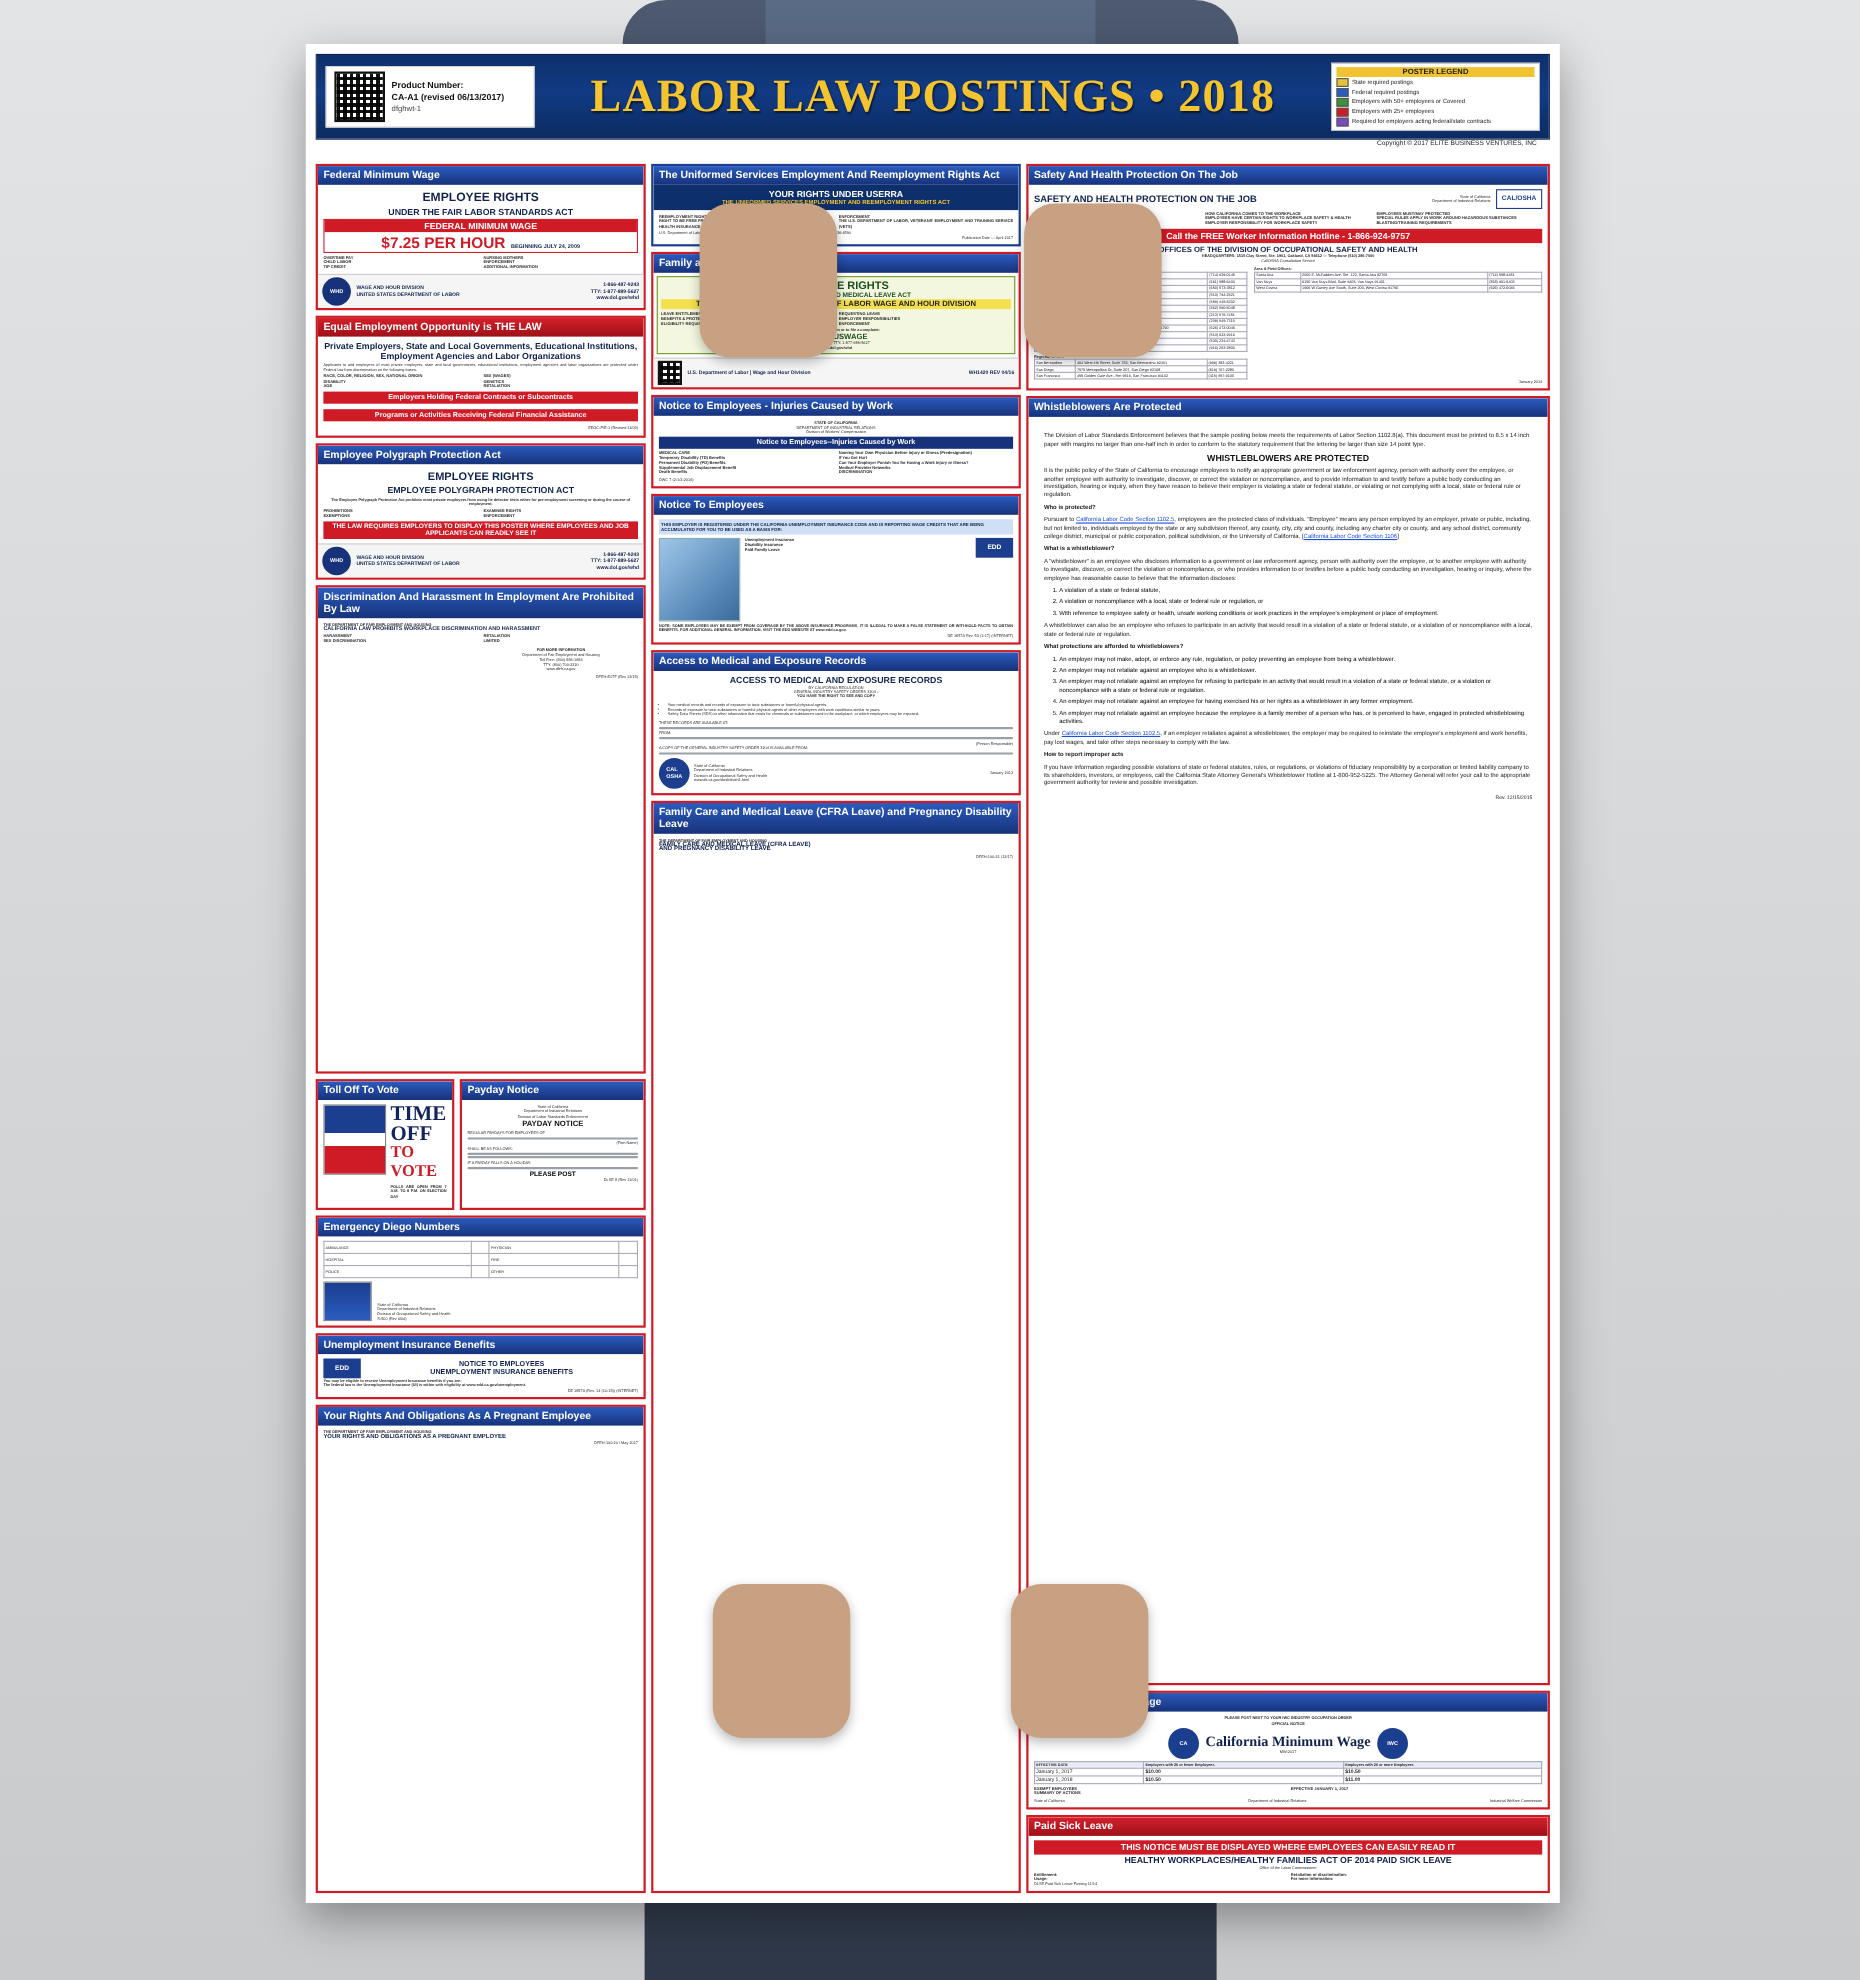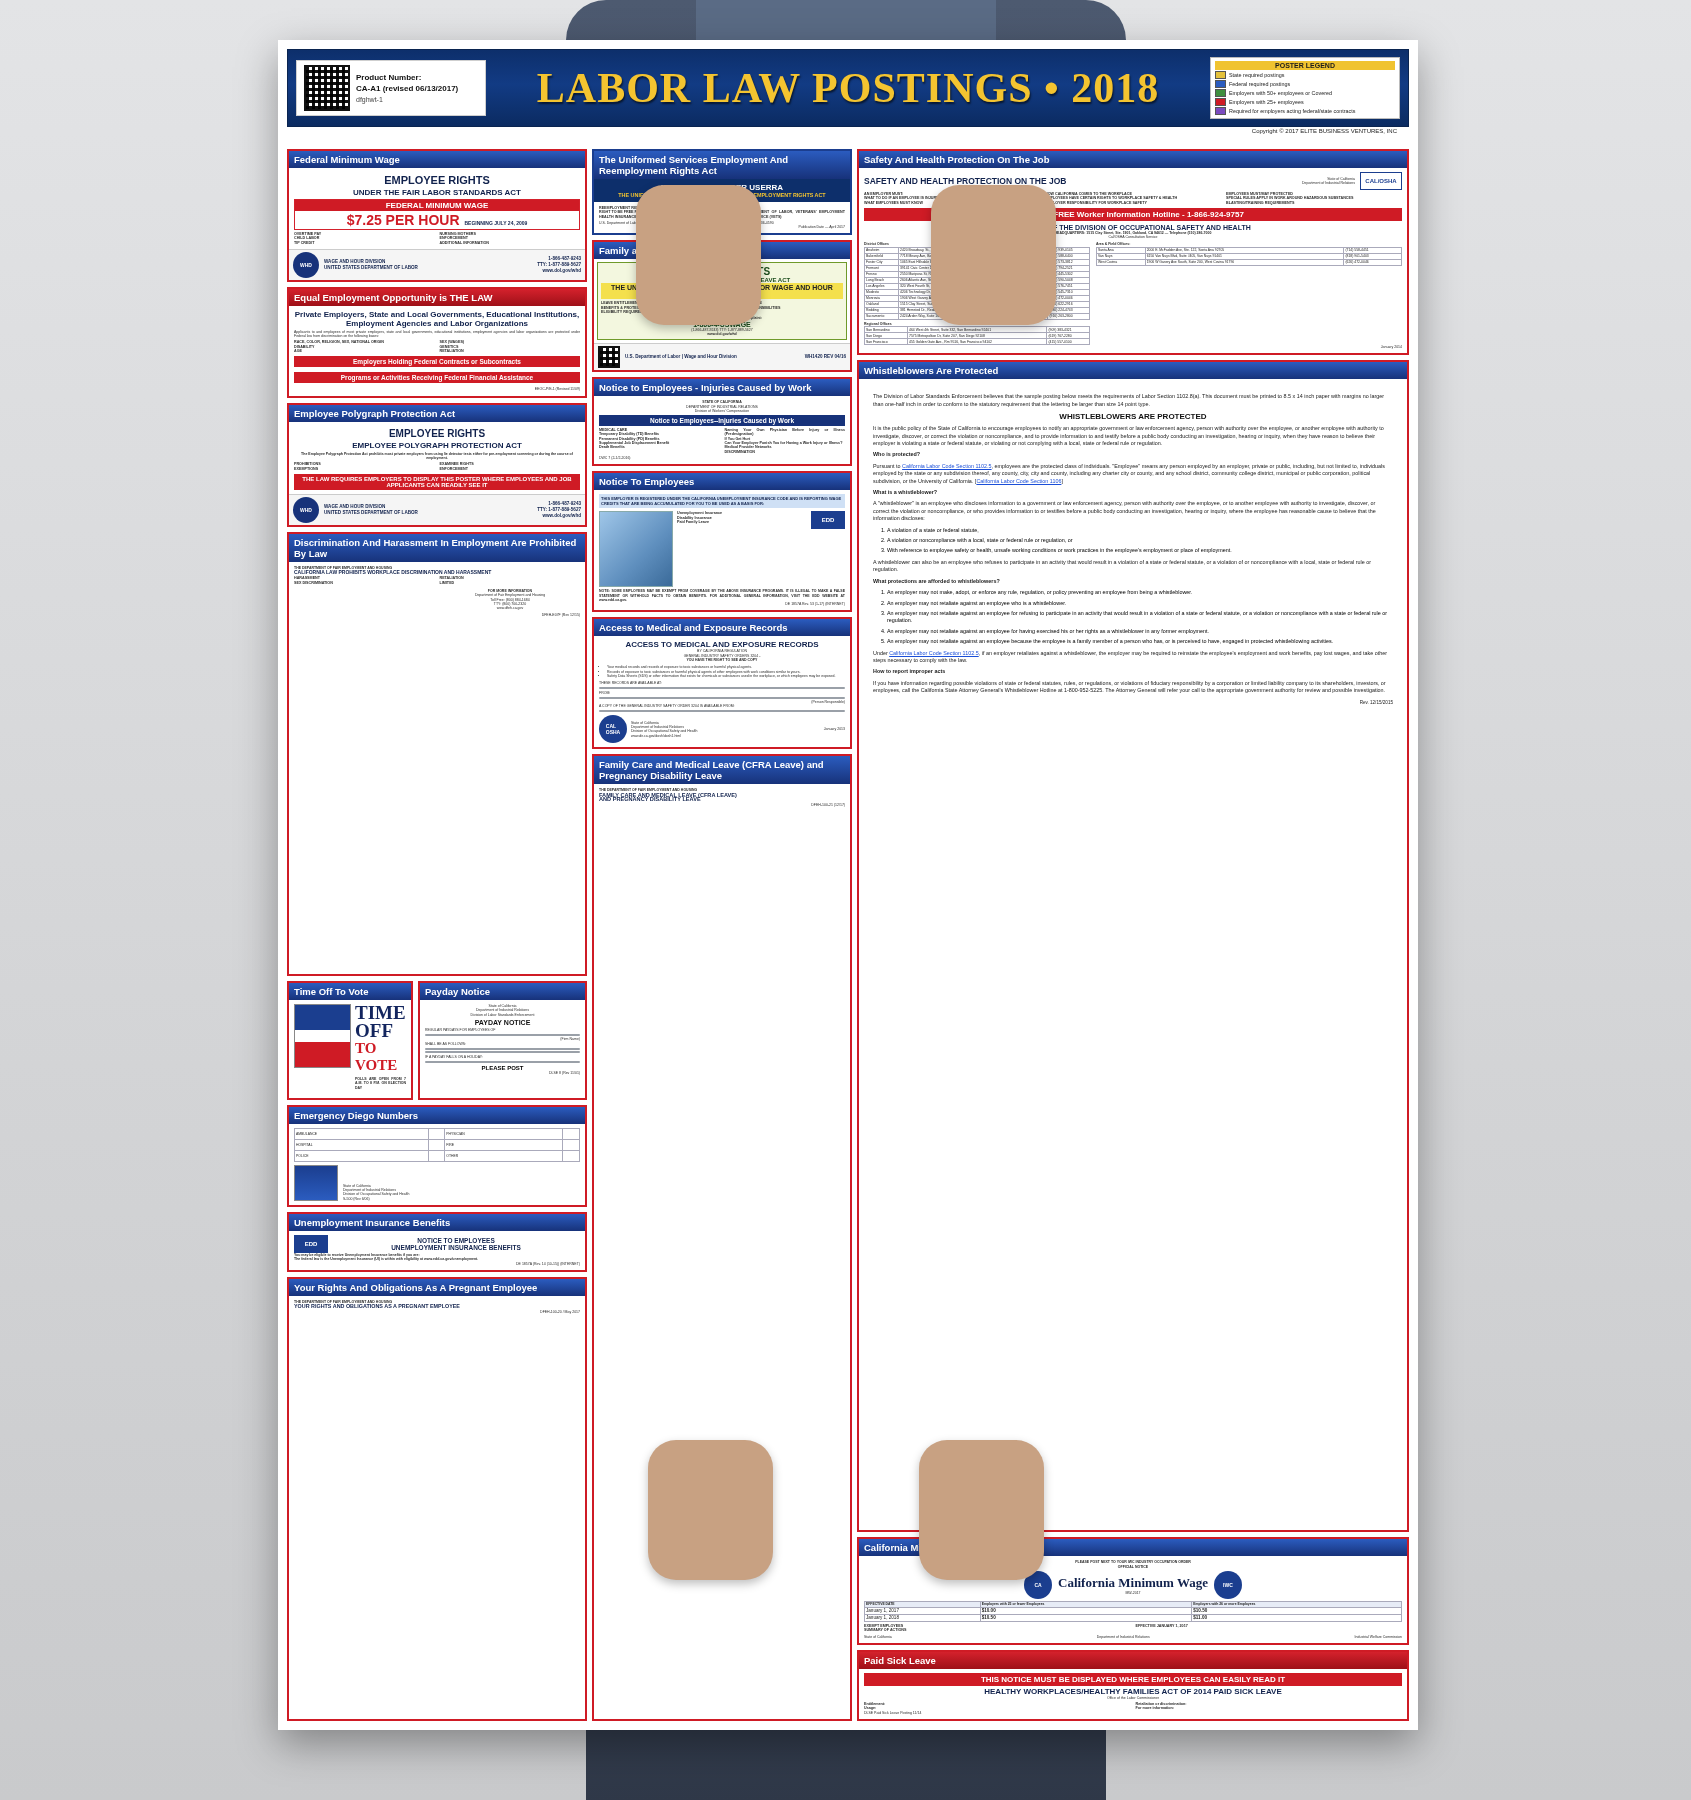--- a/index.html
+++ b/index.html
@@ -72,21 +72,21 @@
   .legend{width:190px;background:#fff;border:1px solid #bbb;padding:3px 4px;box-sizing:border-box;}
   .legend .lt{background:#f0c330;color:#1b1b1b;font-size:7px;font-weight:bold;text-align:center;padding:1px 0;}
   .legend .lrow{display:flex;align-items:center;gap:3px;font-size:5.4px;color:#222;line-height:7px;margin-top:1px;}
   .sw{width:9px;height:6px;display:inline-block;border:1px solid #555;flex:0 0 auto;}
   .copyright{position:absolute;right:12px;top:80px;font-size:6px;color:#222;}
 
   
   .body-grid{flex:1;display:flex;gap:5px;padding-top:13px;}
   .col{display:flex;flex-direction:column;gap:5px;}
   .col.c1{width:300px;}
-  .col.c2{width:260px;}
+  .col.c2{width:336px;}
   .col.c3{flex:1;}
 
   .panel{border:2px solid #cf1b25;background:#fff;position:relative;overflow:hidden;}
   .panel.blue{border-color:#1b3e8f;}
   .panel h3.bar{
     margin:0;font-size:9.5px;font-weight:bold;color:#fff;padding:3px 5px;
     background:linear-gradient(180deg,#2b5cbf,#17327a);
   }
   .panel h3.bar.red{background:linear-gradient(180deg,#d4212c,#9e1018);}
   .panel .pad{padding:4px 5px;}
@@ -336,21 +336,21 @@
              <div class="tx centered">TTY: (800) 700-2320</div>
              <div class="tx centered">www.dfeh.ca.gov</div>
            </div>
          </div>
          <div class="tx" style="text-align:right;margin-top:2px">DFEH-E07F (Rev 12/15)</div>
        </div>
      </div>
 
      <div style="display:flex;gap:5px;">
        <div class="panel" style="width:122px">
-         <h3 class="bar">Time Off To Vote</h3>
+         <h3 class="bar">Toll Off To Vote</h3>
          <div class="pad" style="display:flex;gap:4px;">
            <div class="flagbox"></div>
            <div style="flex:1">
              <div class="vote-title">TIME OFF</div>
              <div class="vote-sub">TO VOTE</div>
              <div class="tx" style="font-weight:bold;margin-top:3px">POLLS ARE OPEN FROM 7 A.M. TO 8 P.M. ON ELECTION DAY</div>
              <div class="lines"><span class="ln"></span><span class="ln m"></span><span class="ln s"></span><span class="ln"></span><span class="ln m"></span><span class="ln"></span></div>
            </div>
          </div>
          <div class="pad" style="padding-top:0">

